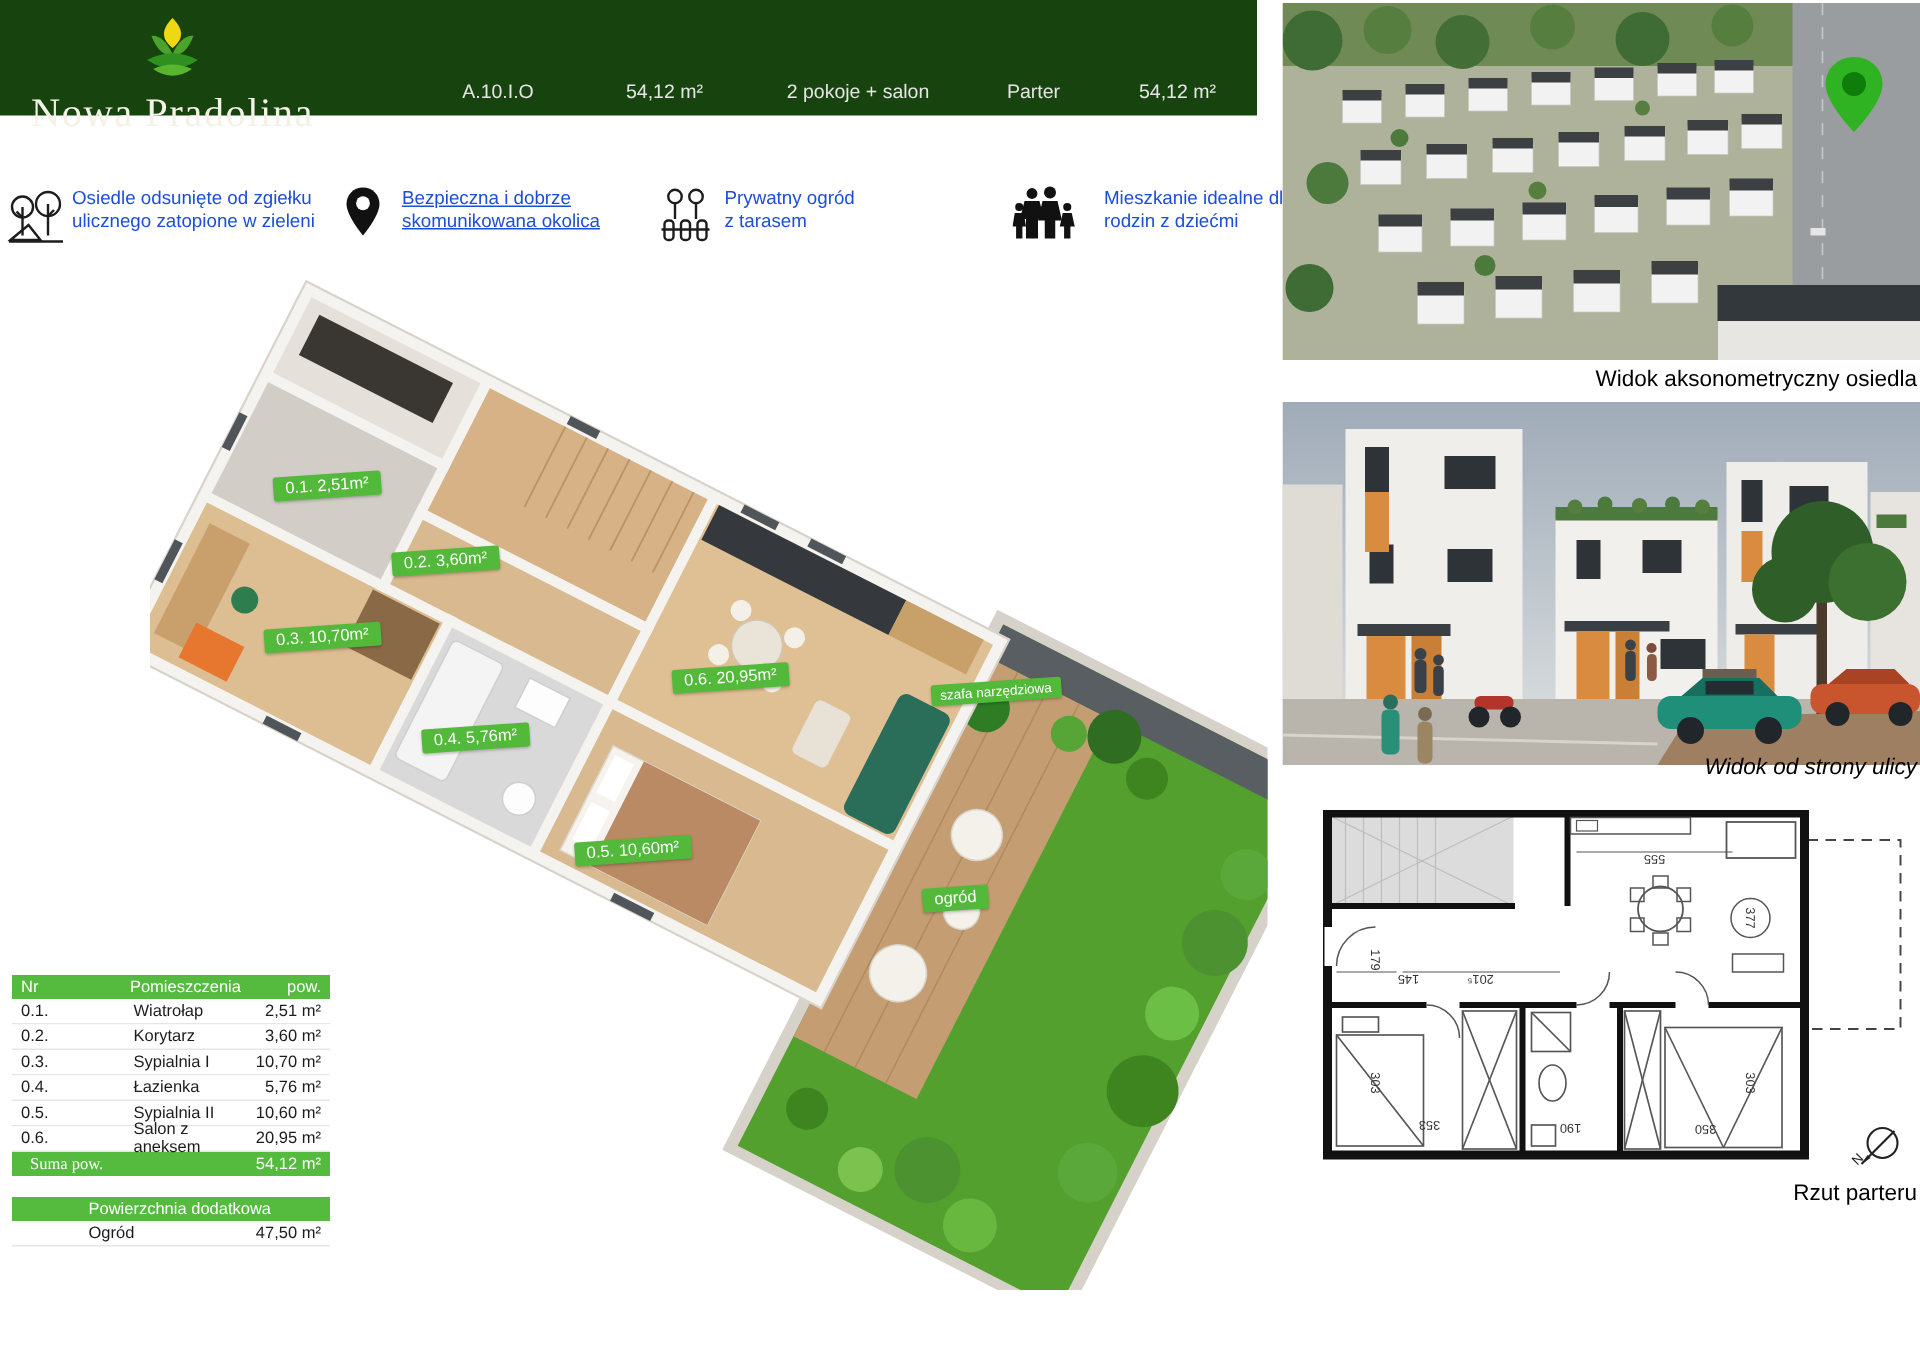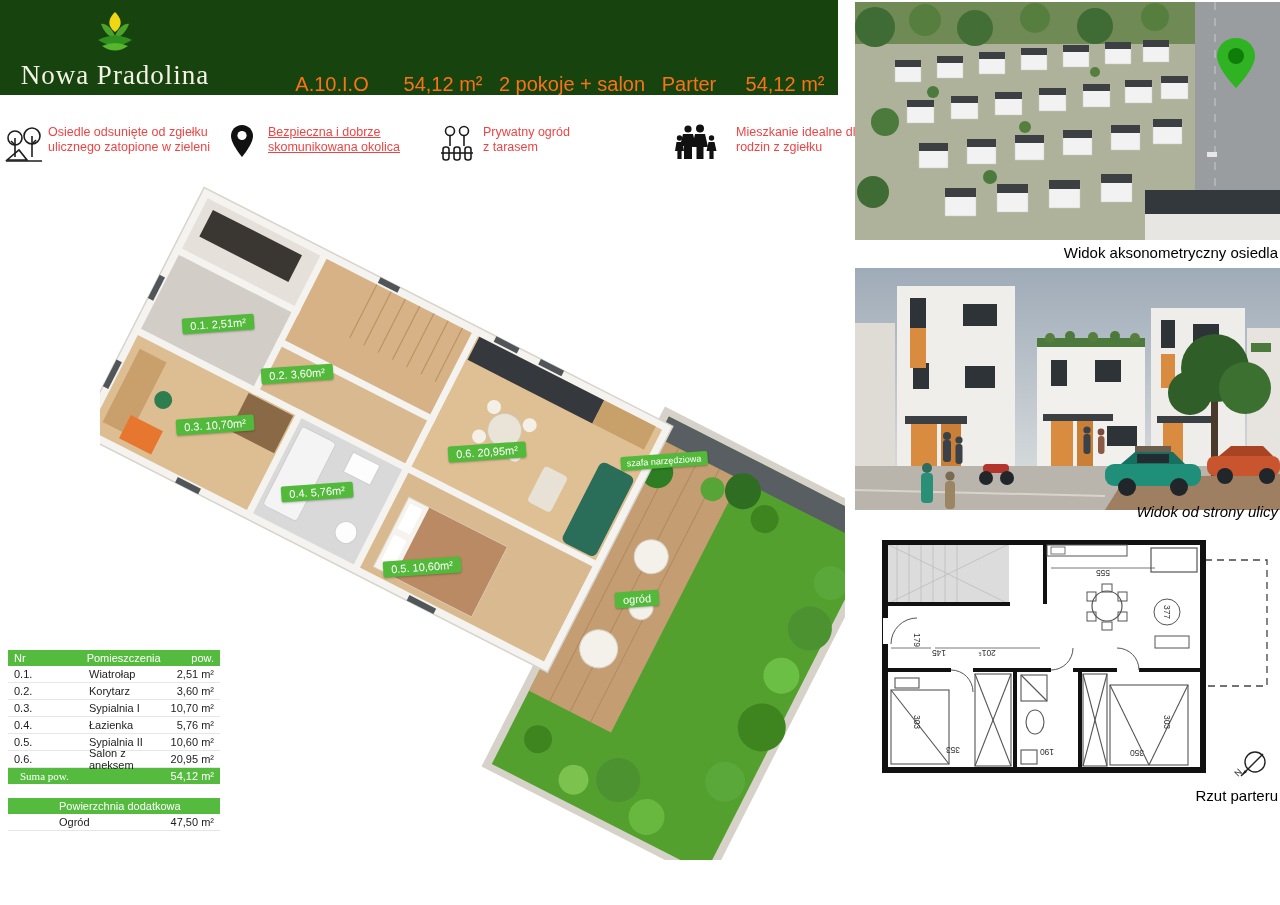--- a/index.html
+++ b/index.html
@@ -1,32 +1,32 @@
 <!DOCTYPE html>
 <html><head>
 <meta charset="utf-8">
 <style>
   html,body{margin:0;padding:0;background:#fff;}
   .page{position:relative;width:1280px;height:905px;background:#fff;overflow:hidden;
         font-family:"Liberation Sans",sans-serif;color:#1c1c1c;}
 
   
-  .topbar{position:absolute;left:0;top:0;width:838px;height:95px;background:#17430e;}
+  .topbar{position:absolute;left:0;top:0;width:838px;height:77px;background:#17430e;}
   .brand{position:absolute;left:10px;top:6px;width:210px;text-align:center;}
   .brand-logo{display:block;margin:4px auto 0;}
   .brand-name{font-family:"Liberation Serif",serif;font-size:27px;color:#f4f2e6;
               letter-spacing:1px;margin-top:2px;white-space:nowrap;}
-  .spec{position:absolute;top:73px;transform:translateX(-50%);color:#f97316;font-size:20px;white-space:nowrap;}
+  .spec{position:absolute;top:53px;transform:translateX(-50%);color:#e5e5e5;font-size:13px;white-space:nowrap;}
   .spec-code{left:332px;} .spec-area{left:443px;} .spec-rooms{left:572px;}
   .spec-floor{left:689px;} .spec-area2{left:785px;}
 
   
   .feature{position:absolute;top:120px;height:46px;}
   .feature .f-icon{position:absolute;top:4px;left:0;}
-  .feature .f-text{position:absolute;top:5px;font-size:12.5px;line-height:15px;color:#ef4444;white-space:nowrap;}
+  .feature .f-text{position:absolute;top:5px;font-size:12.5px;line-height:15px;color:#1d4ed8;white-space:nowrap;}
   .feat-1{left:5px;}   .feat-1 .f-text{left:43px;}
   .feat-2{left:230px;} .feat-2 .f-text{left:38px;text-decoration:underline;}
   .feat-3{left:440px;} .feat-3 .f-text{left:43px;}
   .feat-4{left:675px;} .feat-4 .f-text{left:61px;}
 
   
   .plan3d{position:absolute;left:100px;top:168px;width:745px;height:692px;}
   .plan3d svg{position:absolute;left:0;top:0;}
   .pill{position:absolute;transform:translate(-50%,-50%) rotate(-4deg);background:#52b93a;color:#fff;
         font-size:11px;padding:2px 8px;border-radius:2px;white-space:nowrap;box-shadow:0 1px 2px rgba(0,0,0,.25);}
@@ -123,21 +123,21 @@
         <path d="M8 10 L18 10 L21 22 L17 22 L17 35 L9 35 L9 22 L5 22 Z"></path>
       <circle cx="25" cy="4.4" r="4"></circle>
         <path d="M20 10 L30 10 L33 23 L28.5 23 L28.5 35 L21.5 35 L21.5 23 L17 23 Z"></path>
       <circle cx="4.5" cy="14" r="2.7"></circle>
         <path d="M1.5 18 L7.5 18 L9 27 L6.6 27 L6.6 35 L2.4 35 L2.4 27 L0 27 Z"></path>
       <circle cx="36.5" cy="14" r="2.7"></circle>
         <path d="M33.5 18 L39.5 18 L41.5 27 L38.6 27 L38.6 35 L34.4 35 L34.4 27 L31.5 27 Z"></path>
     </svg>
     <div class="f-text">
       <div>Mieszkanie idealne dla</div>
-        <div>rodzin z zgiełku</div>
+        <div>rodzin z dziećmi</div>
     </div>
   </div>
 
   <div class="plan3d">
     <svg width="745" height="692" viewBox="0 0 745 692">
       <g transform="translate(170,62) rotate(27)">
 
         <rect x="432" y="-22" width="256" height="404" fill="#d6d2c9"></rect>
         <rect x="440" y="-15" width="240" height="390" fill="#53a02e"></rect>
         <rect x="440" y="-15" width="240" height="24" fill="#595e62"></rect>

